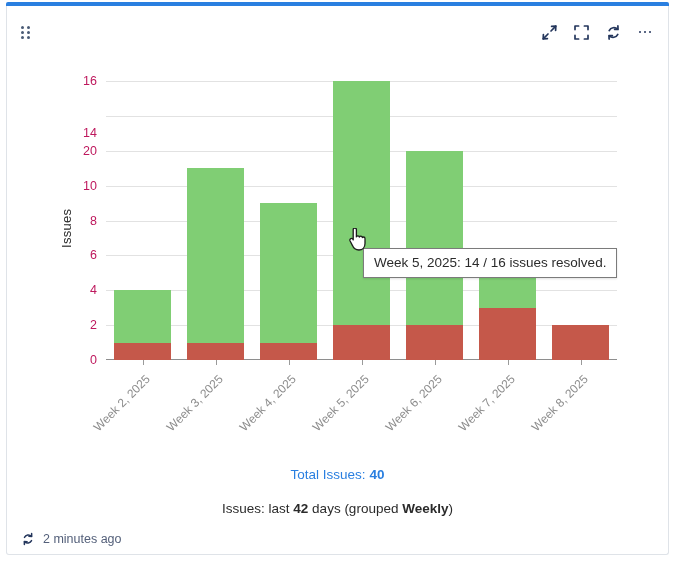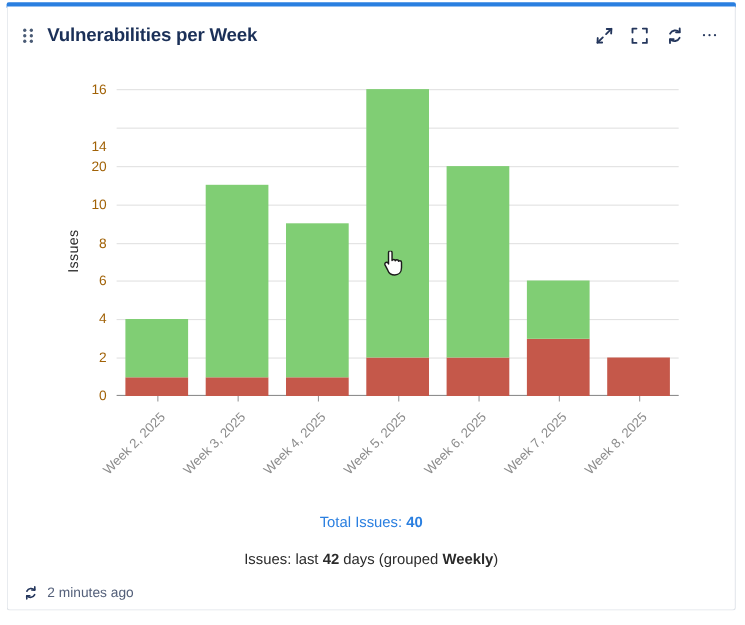--- a/index.html
+++ b/index.html
@@ -140,21 +140,21 @@
     width: 100%;
     height: 1.5px;
     background: #8e8e8e;
   }
   .ytick {
     position: absolute;
     right: 100%;
     margin-right: 9px;
     transform: translateY(-50%);
     font-size: 12.5px;
-    color: #a16207;
+    color: #be185d;
     white-space: nowrap;
   }
   .xtick-mark {
     position: absolute;
     bottom: -5px;
     width: 1px;
     height: 5px;
     background: #9a9a9a;
   }
   .bar-group {
@@ -243,21 +243,20 @@
 
   <div class="card-header">
     <div class="drag-handle">
       <i></i>
         <i></i>
         <i></i>
         <i></i>
         <i></i>
         <i></i>
     </div>
-    <div class="card-title">Vulnerabilities per Week</div>
 
     <div class="header-actions">
       <div class="hdr-icon">
         <svg width="17" height="17" viewBox="0 0 17 17" fill="none" stroke="currentColor" stroke-width="1.7" stroke-linecap="round" stroke-linejoin="round">
           <path d="M7 10 L2.2 14.8"></path>
             <path d="M2.4 10.6 L2.2 14.8 L6.4 14.6"></path>
           <path d="M10 7 L14.8 2.2"></path>
             <path d="M14.6 6.4 L14.8 2.2 L10.6 2.4"></path>
         </svg>
       </div>
@@ -350,20 +349,21 @@
     <div id="xlabels">
         <div class="xlabel" style="left: 47.5px; top: 314px; width: 88px;">Week 2, 2025</div>
         <div class="xlabel" style="left: 120.5px; top: 314px; width: 88px;">Week 3, 2025</div>
         <div class="xlabel" style="left: 193.5px; top: 314px; width: 88px;">Week 4, 2025</div>
         <div class="xlabel" style="left: 266.5px; top: 314px; width: 88px;">Week 5, 2025</div>
         <div class="xlabel" style="left: 339.5px; top: 314px; width: 88px;">Week 6, 2025</div>
         <div class="xlabel" style="left: 412.5px; top: 314px; width: 88px;">Week 7, 2025</div>
         <div class="xlabel" style="left: 485.5px; top: 314px; width: 88px;">Week 8, 2025</div>
       </div>
 
+    <div class="tooltip">Week 5, 2025: 14 / 16 issues resolved.</div>
 
     <div class="cursor-pointer-glyph">
       <svg width="20" height="24" viewBox="0 0 20 24">
         <path d="M5.2 1.6 c0-0.9 0.7-1.6 1.6-1.6 0.9 0 1.6 0.7 1.6 1.6 l0 7.3
                  c0.2-0.6 0.8-1.0 1.5-1.0 0.8 0 1.4 0.5 1.5 1.2
                  c0.2-0.5 0.8-0.9 1.4-0.9 0.8 0 1.5 0.6 1.5 1.4
                  c0.3-0.4 0.7-0.6 1.2-0.6 0.8 0 1.5 0.7 1.5 1.5
                  l0 5.0 c0 4.0-2.6 6.5-6.1 6.5 -3.3 0-5.4-1.7-6.4-4.4
                  L2.0 12.8 c-0.4-0.9 0.0-1.8 0.9-2.2 0.8-0.3 1.6 0.0 2.0 0.7
                  l0.3 0.6 Z" fill="#ffffff" stroke="#1b1b1b" stroke-width="1.3" stroke-linejoin="round"></path>

